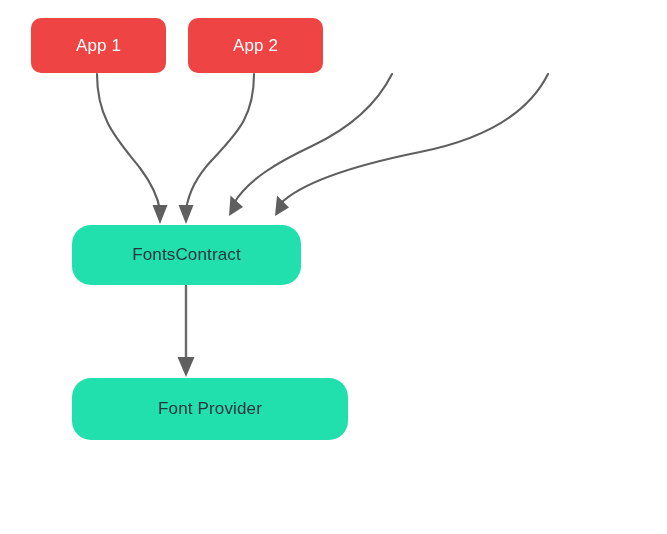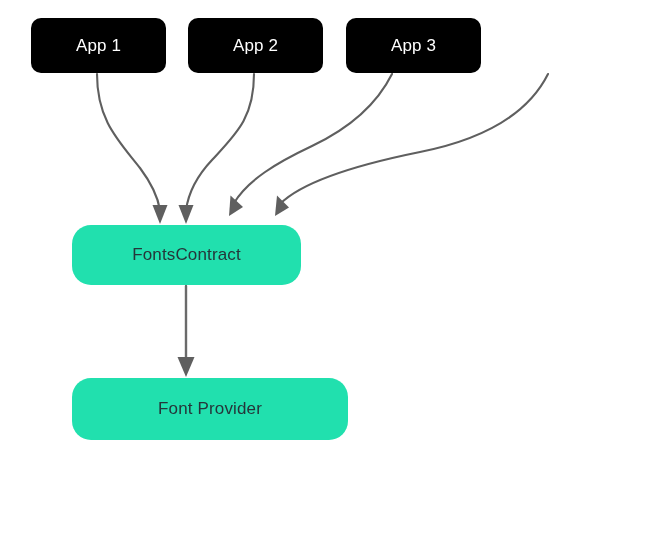--- a/index.html
+++ b/index.html
@@ -30,21 +30,21 @@
     line-height: 1.15;
     user-select: none;
   }
   .node-label {
     display: block;
     font-size: 17px;
     letter-spacing: 0.15px;
     white-space: nowrap;
   }
   .node.app {
-    background: #000000;
+    background: #ef4444;
     border-radius: 10px;
   }
   .node.app .node-label {
     color: #ffffff;
   }
   .node.svc {
     background: #21e0ae;
     border-radius: 19px;
   }
   .node.svc .node-label {
@@ -106,23 +106,20 @@
   </svg>
 
   <div class="node app" style="left:31px; top:18px; width:135px; height:55px;">
     <span class="node-label">App 1</span>
   </div>
 
   <div class="node app" style="left:188px; top:18px; width:135px; height:55px;">
     <span class="node-label">App 2</span>
   </div>
 
-  <div class="node app" style="left:346px; top:18px; width:135px; height:55px;">
-    <span class="node-label">App 3</span>
-  </div>
 
 
   <div class="node svc" style="left:72px; top:225px; width:229px; height:60px;">
     <span class="node-label">FontsContract</span>
   </div>
 
   <div class="node svc" style="left:72px; top:378px; width:276px; height:62px;">
     <span class="node-label">Font Provider</span>
   </div>
 

